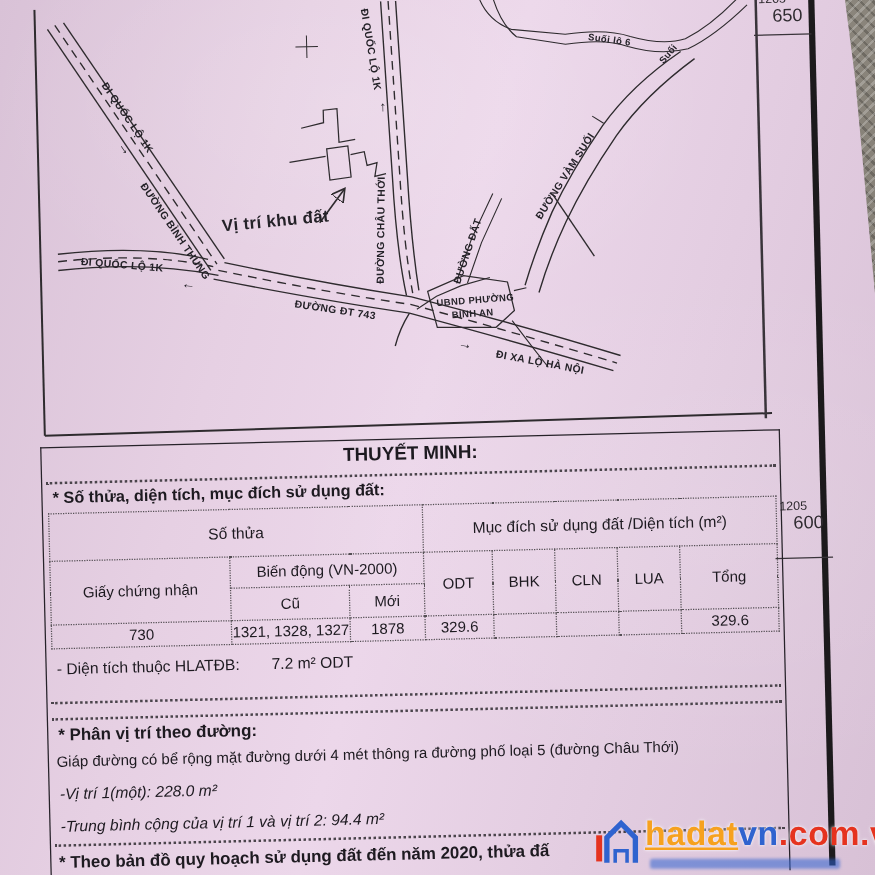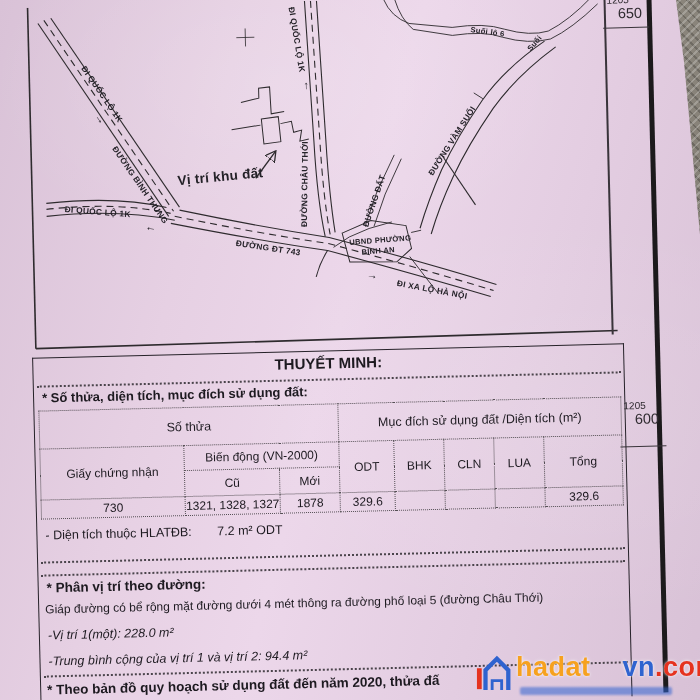--- a/index.html
+++ b/index.html
@@ -49,21 +49,21 @@
       width:582px;font-size:12px;color:#1d1a20;}
   .land-table td{border:1.6px dotted #555055;text-align:center;vertical-align:middle;
       padding:0;overflow:hidden;}
   .r1{height:38px;} .r2{height:25px;} .r3{height:26px;} .r4{height:19px;}
 
   .watermark{position:absolute;left:476px;top:646px;width:226px;height:54px;}
   .wm-house{position:absolute;left:0;top:6px;}
   .wm-text{position:absolute;left:40px;top:6px;font-weight:800;font-size:27px;
       letter-spacing:.5px;white-space:nowrap;
       text-shadow:0 0 2px rgba(255,255,255,.85), 0 0 4px rgba(255,255,255,.5);}
-  .wm-hadat{color:#f6a11f;} .wm-vn{color:#2f63cf;margin-left:32px;} .wm-domain{color:#e5331f;}
+  .wm-hadat{color:#f6a11f;text-decoration:underline;} .wm-vn{color:#2f63cf;} .wm-domain{color:#e5331f;}
   .wm-sub{position:absolute;left:44px;top:41px;width:152px;height:8px;
       background:rgba(47,99,207,.55);filter:blur(1.2px);border-radius:2px;}
 </style>
 </head>
 <body>
 
 <div class="bg"></div>
 
 <div class="paper">
   <div class="tilt">

